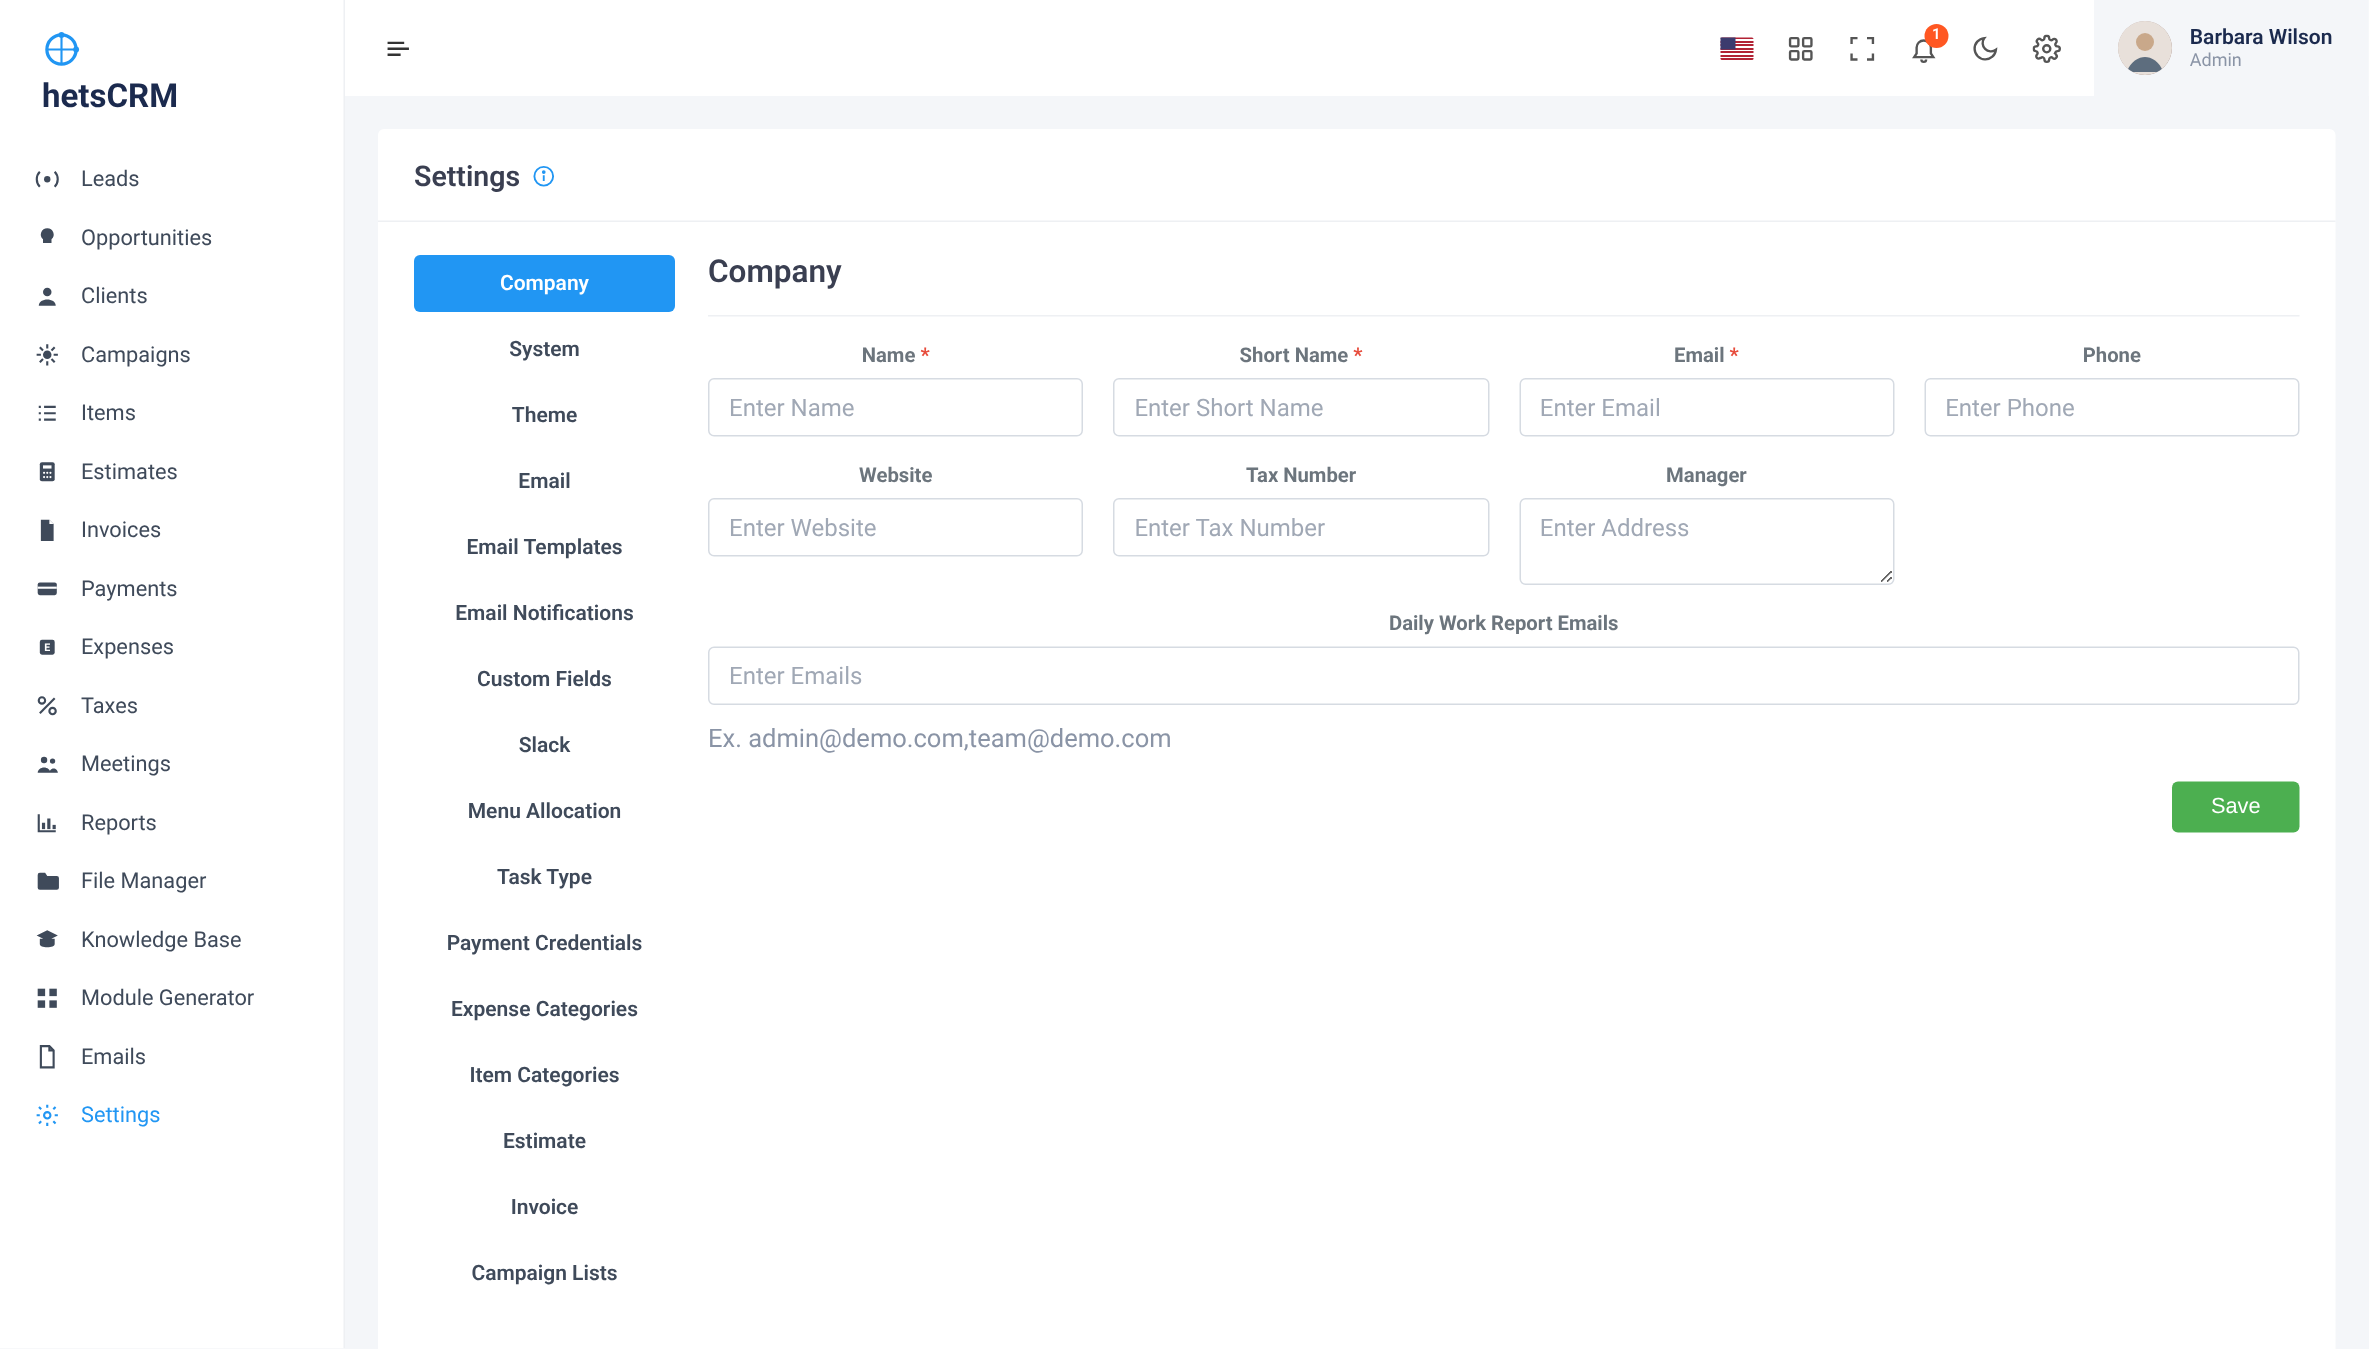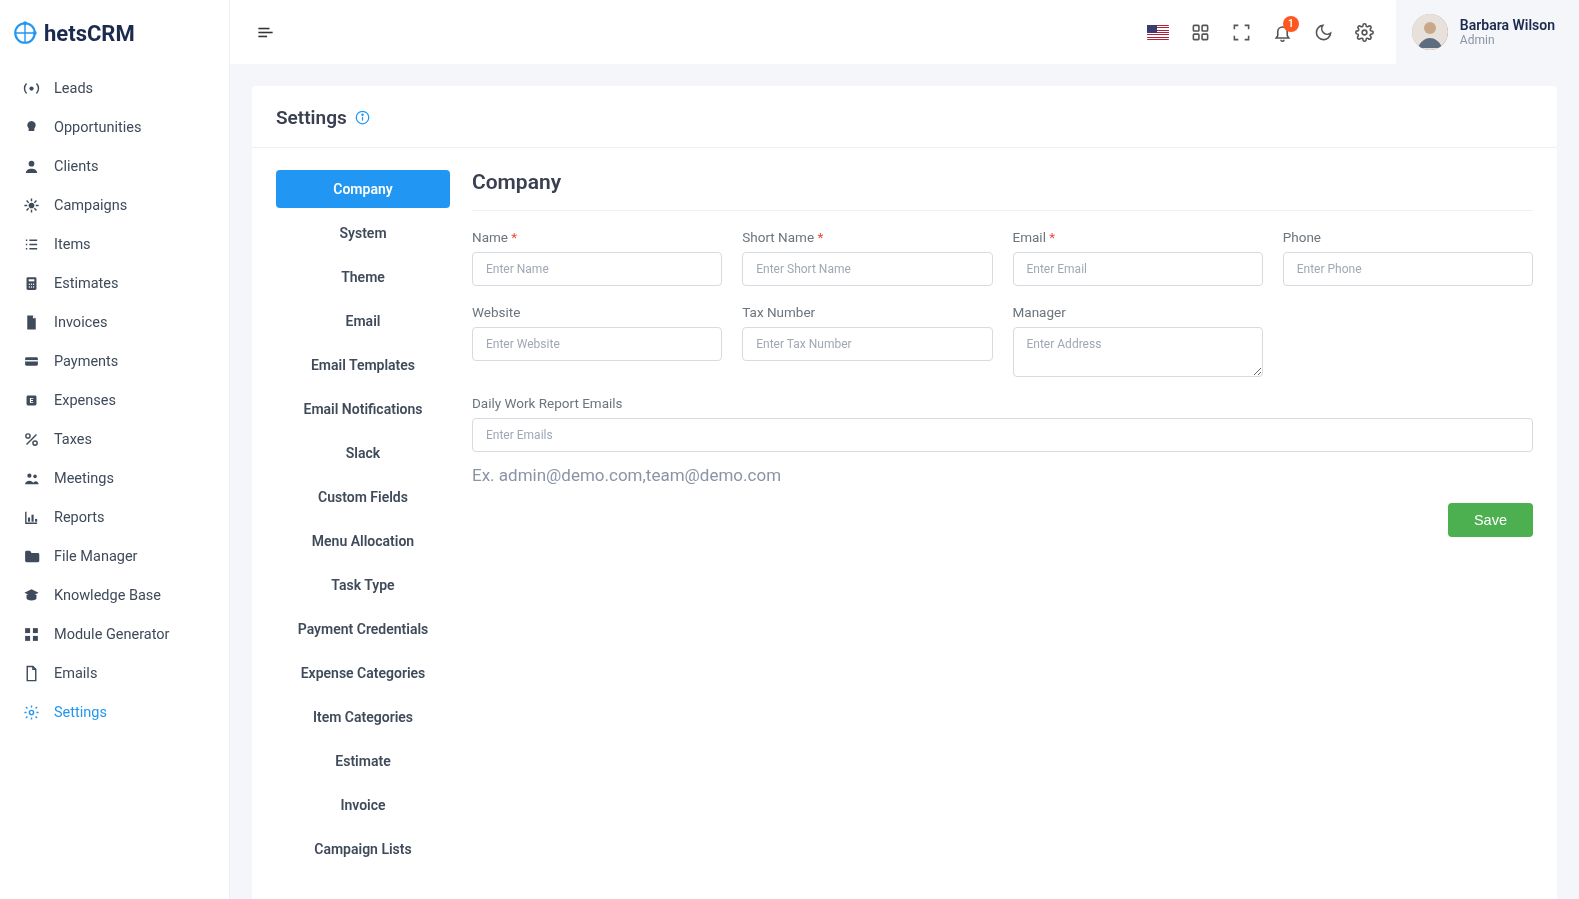--- a/index.html
+++ b/index.html
@@ -2,21 +2,21 @@
 <html><head>
 <meta charset="utf-8">
 <style>
 * { box-sizing: border-box; margin: 0; padding: 0; }
 body { font-family: -apple-system, BlinkMacSystemFont, "Segoe UI", Roboto, "Helvetica Neue", Arial, sans-serif; background: #f4f6f9; color: #333; font-size: 14px; }
 
 .app { display: flex; height: 100vh; }
 
 
 .sidebar { width: 230px; background: #fff; border-right: 1px solid #eef0f3; display: flex; flex-direction: column; }
-.logo { padding: 20px 12px 15px; display: flex; align-items: center; gap: 6px; }
+.logo { padding: 20px 28px 15px; display: flex; gap: 6px; flex-direction: column; }
 .logo-icon { width: 26px; height: 26px; }
 .logo-text { font-size: 22px; font-weight: 700; color: #1b2a4e; }
 .nav { padding: 8px 0; overflow-y: auto; }
 .nav-item { display: flex; align-items: center; gap: 14px; padding: 11px 22px; color: #3f4a5a; cursor: pointer; font-size: 14.5px; }
 .nav-item.active { color: #2196f3; }
 .nav-item.active .nav-icon svg { fill: #2196f3; stroke: #2196f3; }
 .nav-icon { width: 18px; display: flex; align-items: center; justify-content: center; }
 .nav-icon svg { width: 17px; height: 17px; fill: #3f4a5a; }
 
 
@@ -49,23 +49,23 @@
 
 .tabs { width: 174px; display: flex; flex-direction: column; gap: 6px; }
 .tab { padding: 11px 10px; text-align: center; border-radius: 4px; cursor: pointer; font-size: 14px; font-weight: 600; color: #3f4a5a; }
 .tab.active { background: #2196f3; color: #fff; }
 
 .form-area { flex: 1; }
 .form-title { font-size: 21px; font-weight: 600; color: #3a3f51; padding-bottom: 16px; border-bottom: 1px solid #eef0f3; margin-bottom: 18px; }
 .form-row { display: flex; gap: 20px; margin-bottom: 18px; flex-wrap: wrap; }
 .form-group { flex: 1; min-width: 200px; display: flex; flex-direction: column; gap: 7px; }
 .form-group.full { flex-basis: 100%; }
-.form-label { font-size: 13.5px; color: #6c757d; font-weight: 400; }
+.form-label { font-size: 13.5px; color: #6c757d; font-weight: 700; text-align: center; }
 .req { color: #e74c3c; }
-.form-control { border: 1px solid #d6dbe2; border-radius: 4px; padding: 9px 13px; font-size: 12px; color: #333; outline: none; font-family: inherit; }
+.form-control { border: 1px solid #d6dbe2; border-radius: 4px; padding: 9px 13px; font-size: 16px; color: #333; outline: none; font-family: inherit; }
 .form-control::placeholder { color: #a0a8b5; }
 textarea.form-control { resize: both; min-height: 50px; }
 .hint { font-size: 17px; color: #8a94a6; margin-top: 6px; }
 .actions { display: flex; justify-content: flex-end; margin-top: 4px; }
 .btn-save { background: #4caf50; color: #fff; border: none; border-radius: 4px; padding: 9px 26px; font-size: 14.5px; font-weight: 500; cursor: pointer; }
 </style>
 </head>
 <body>
 
 <div class="app">
@@ -318,22 +318,22 @@
           </span>
         </div>
         <div class="card-body">
           <div class="tabs" id="tabs">
               <div class="tab active">Company</div>
               <div class="tab">System</div>
               <div class="tab">Theme</div>
               <div class="tab">Email</div>
               <div class="tab">Email Templates</div>
               <div class="tab">Email Notifications</div>
+              <div class="tab">Custom Fields</div>
               <div class="tab">Slack</div>
-              <div class="tab">Custom Fields</div>
               <div class="tab">Menu Allocation</div>
               <div class="tab">Task Type</div>
               <div class="tab">Payment Credentials</div>
               <div class="tab">Expense Categories</div>
               <div class="tab">Item Categories</div>
               <div class="tab">Estimate</div>
               <div class="tab">Invoice</div>
               <div class="tab">Campaign Lists</div>
             </div>
           <div class="form-area">

